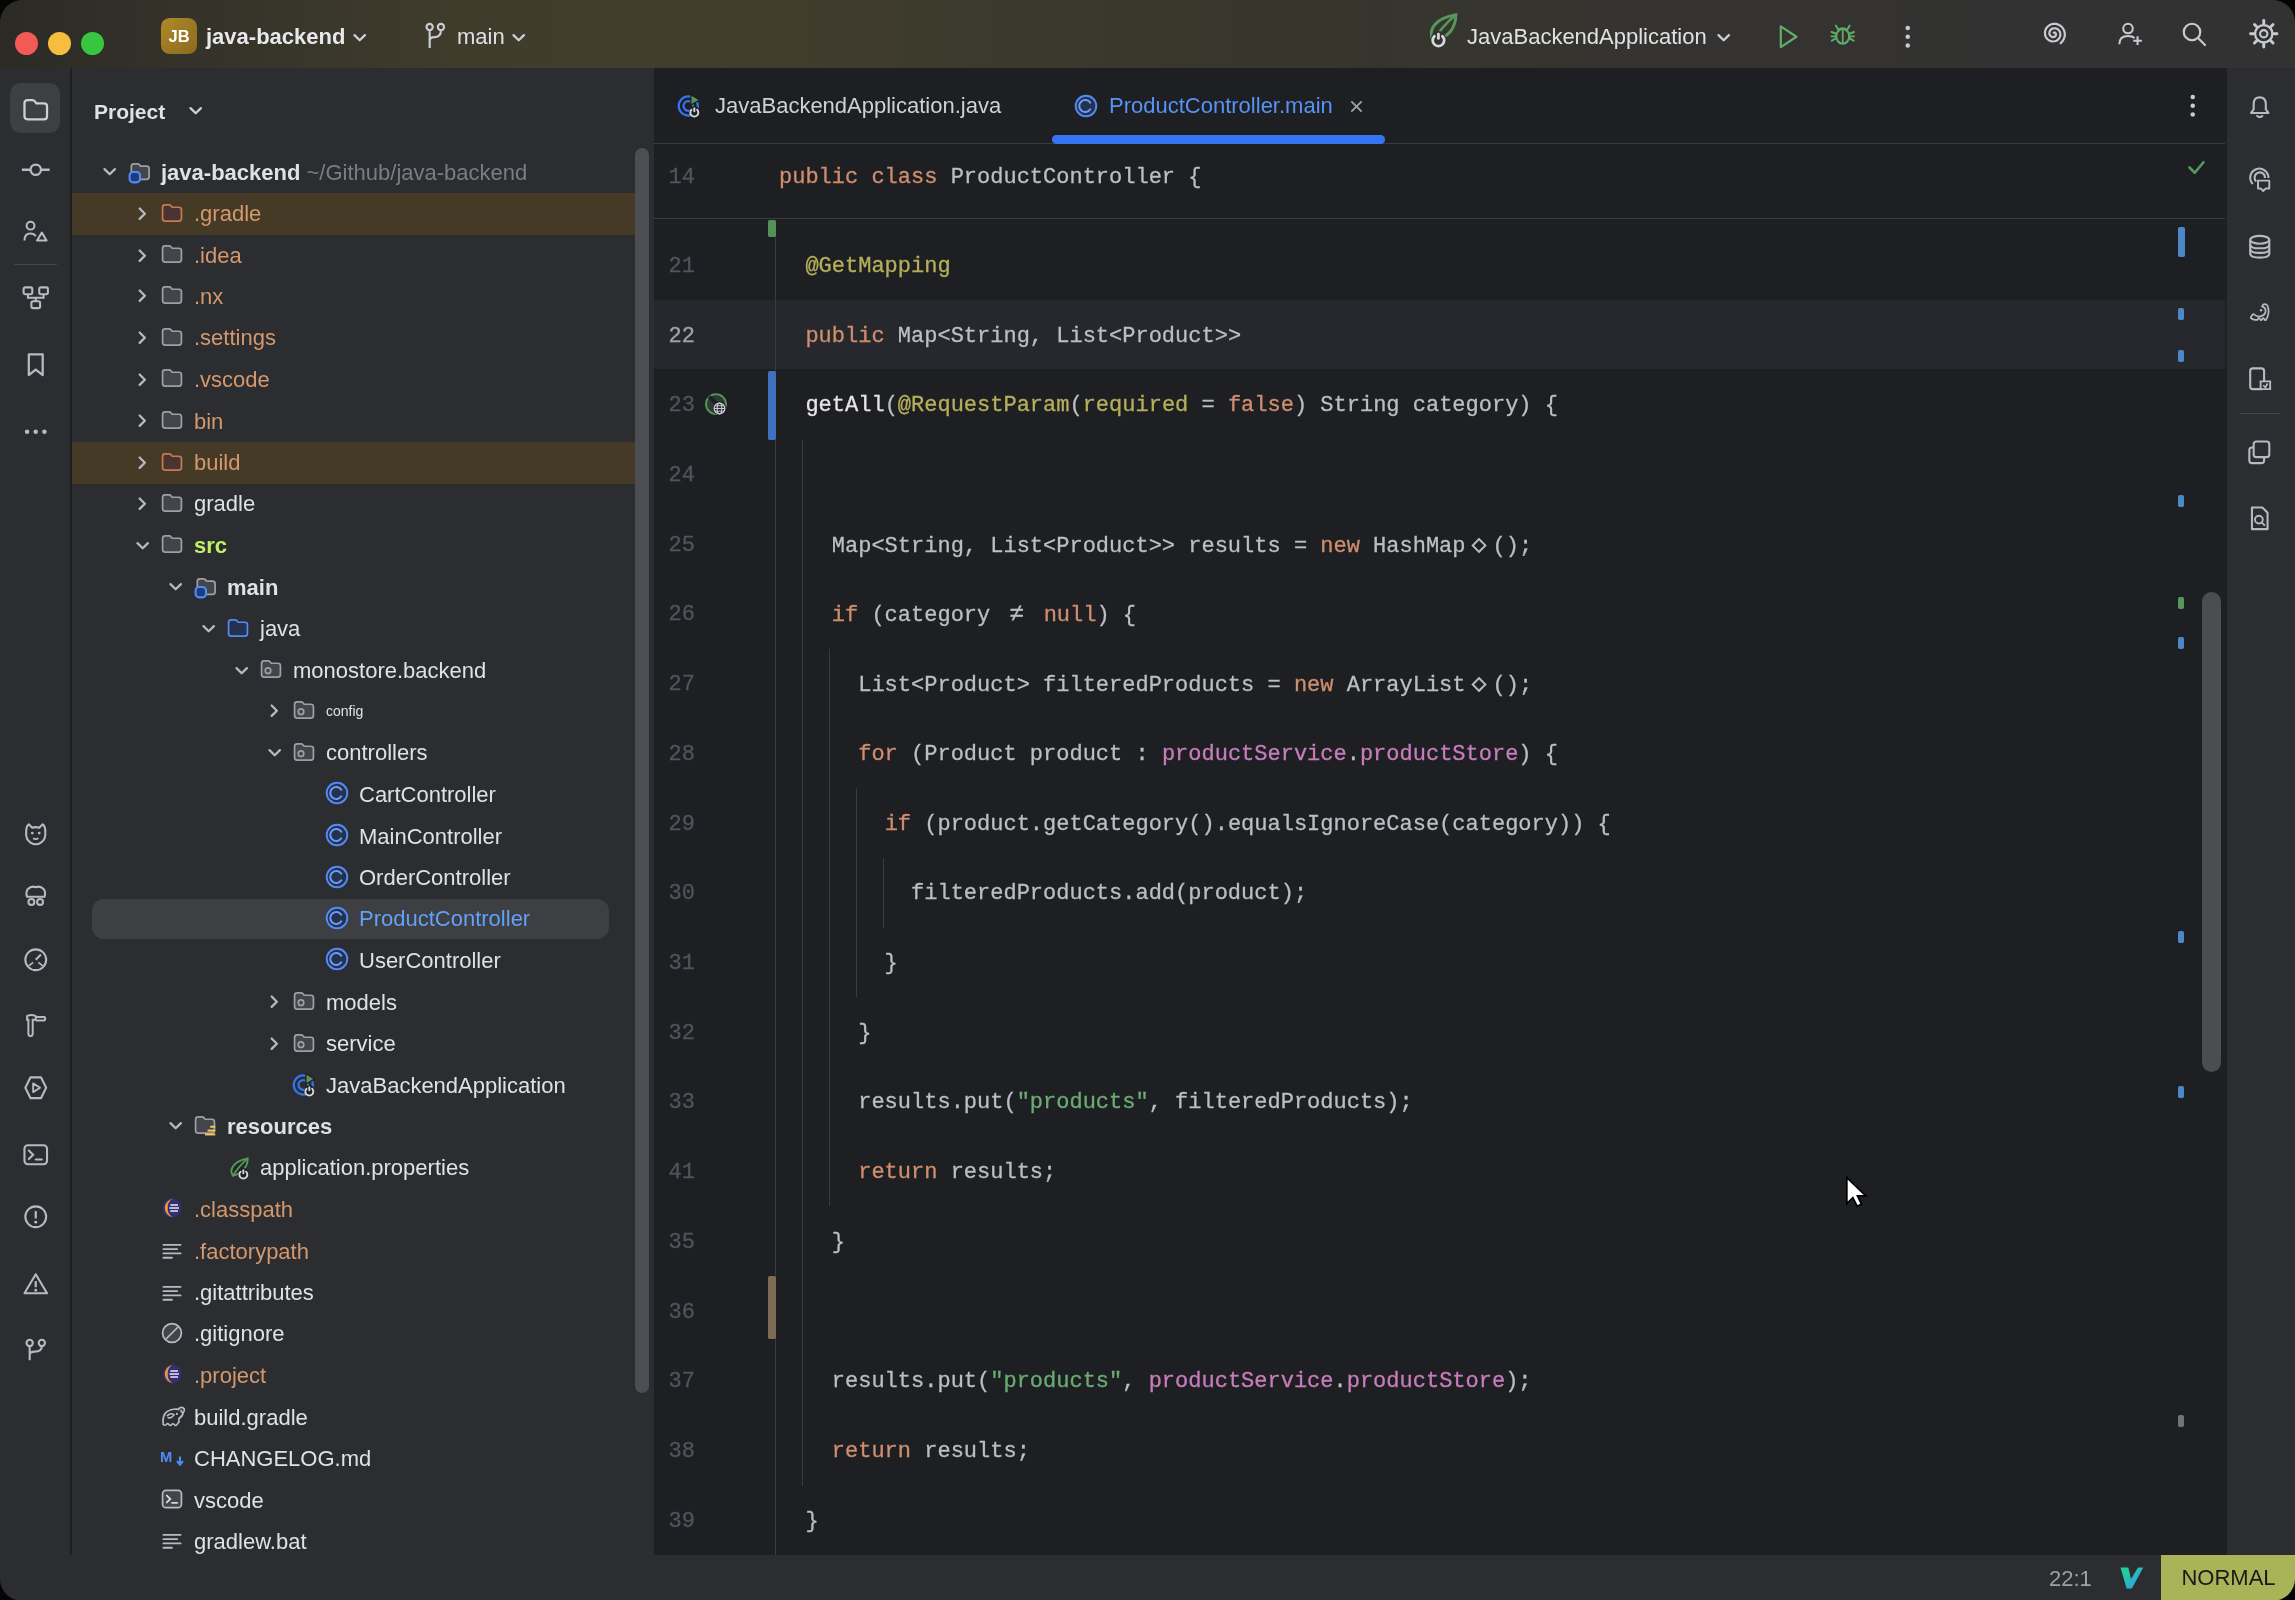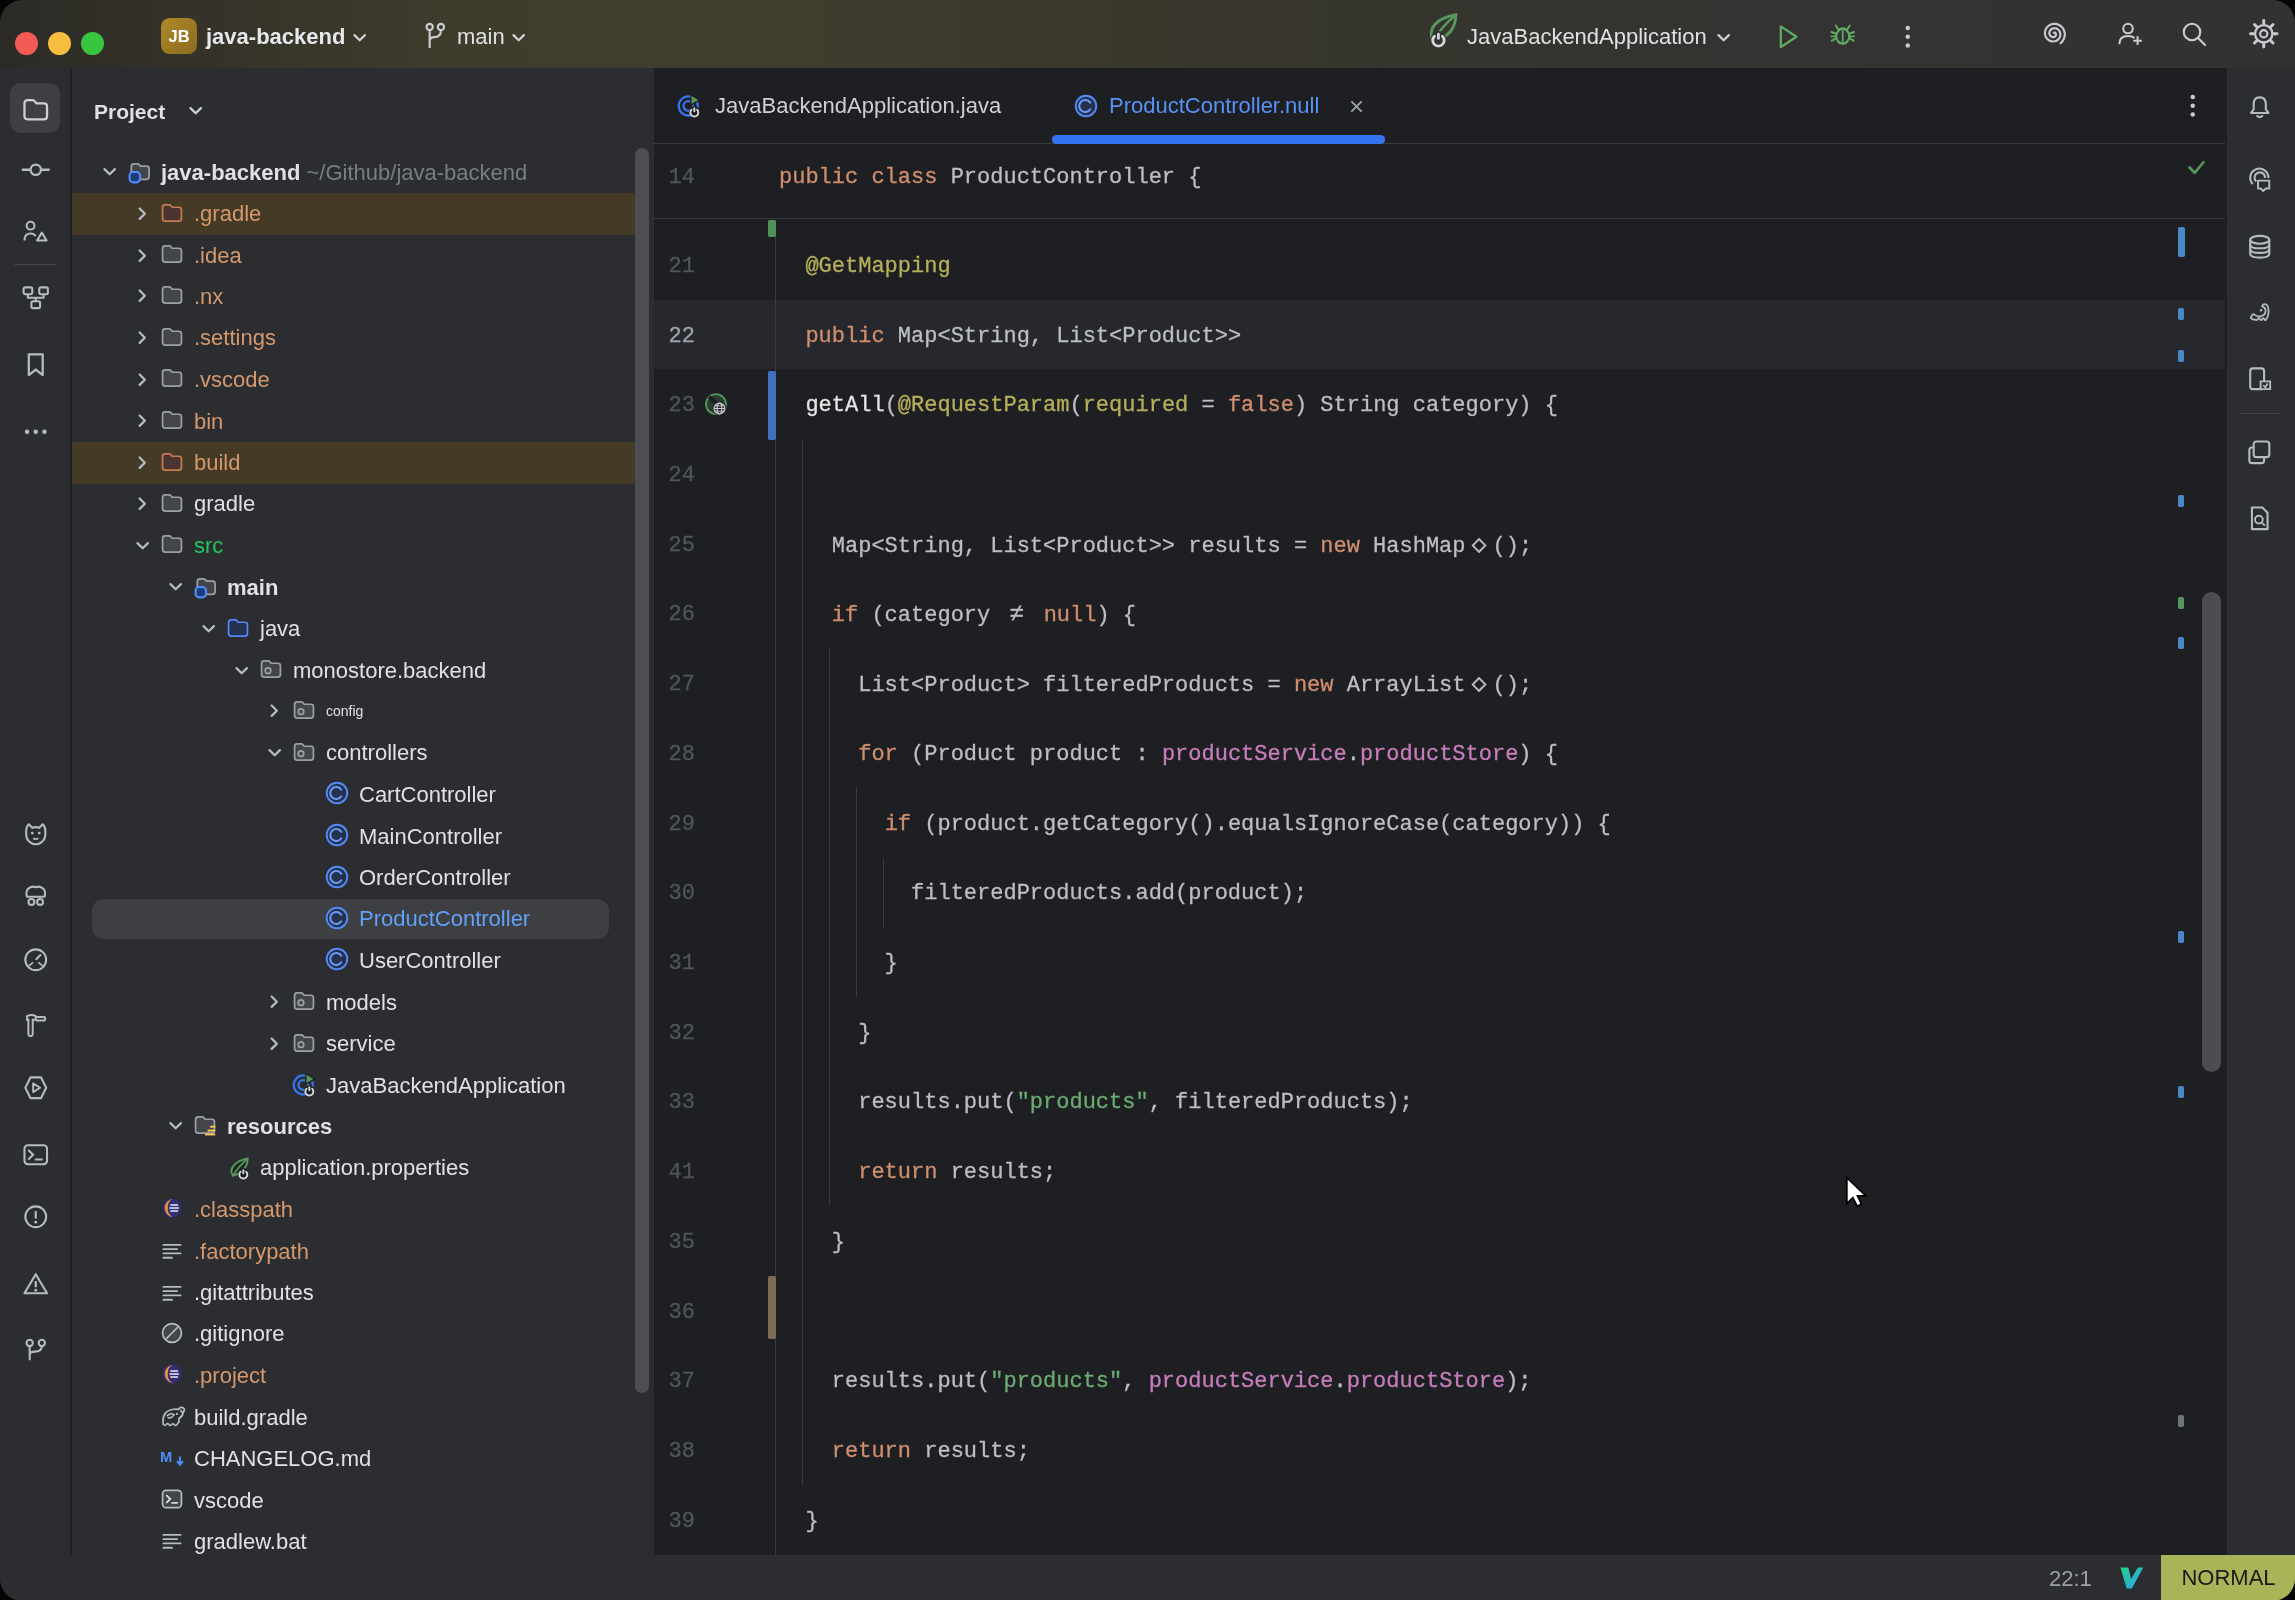--- a/index.html
+++ b/index.html
@@ -324,21 +324,21 @@
 <div style="position:absolute;left:134px;top:537px">
       <svg width="17.4" height="17.4" viewBox="0 0 20 20">
         <path d="M4 7 L10 13 L16 7" fill="none" stroke="#B6BAC2" stroke-width="2.6" stroke-linecap="round" stroke-linejoin="round"></path>
       </svg>
     </div>
 <div style="position:absolute;left:160px;top:532px">
       <svg width="24" height="24" viewBox="0 0 28 28">
         <path d="M3 7.5 Q3 4.5 6 4.5 L10.5 4.5 Q12 4.5 13 5.8 L14.2 7.3 L22 7.3 Q25 7.3 25 10.3 L25 20.5 Q25 23.5 22 23.5 L6 23.5 Q3 23.5 3 20.5 Z" fill="#43454A" stroke="#9DA0A8" stroke-width="2"></path>
       </svg>
     </div>
-<div style="position:absolute;left:194px;top:528px;height:35px;line-height:35px;font-size:22px;font-weight:400;color:#22c55e;white-space:nowrap">src</div>
+<div style="position:absolute;left:194px;top:528px;height:35px;line-height:35px;font-size:22px;font-weight:700;color:#bef264;white-space:nowrap">src</div>
 <div style="position:absolute;left:167px;top:578px">
       <svg width="17.4" height="17.4" viewBox="0 0 20 20">
         <path d="M4 7 L10 13 L16 7" fill="none" stroke="#B6BAC2" stroke-width="2.6" stroke-linecap="round" stroke-linejoin="round"></path>
       </svg>
     </div>
 <div style="position:absolute;left:193px;top:574px">
       <svg width="26" height="26" viewBox="0 0 30 30">
         <path d="M5 8.5 Q5 5.5 8 5.5 L12 5.5 Q13.5 5.5 14.5 6.8 L15.7 8.3 L22.5 8.3 Q25.5 8.3 25.5 11.3 L25.5 20.5 Q25.5 23.5 22.5 23.5 L8 23.5 Q5 23.5 5 20.5 Z" fill="#43454A" stroke="#9DA0A8" stroke-width="2"></path>
         <rect x="3" y="15" width="12" height="12" rx="4" fill="#1E3C78" stroke="#4E8DF7" stroke-width="2.4"></rect>
       </svg>
@@ -592,21 +592,21 @@
         <path d="M16.8 19.2 A4.6 4.6 0 1 0 23.2 19.2" fill="none" stroke="#D5D8DD" stroke-width="2.2" stroke-linecap="round"></path>
       </svg>
     </div>
 <div style="position:absolute;left:715px;top:90px;height:31px;line-height:31px;font-size:22px;color:#CED0D6">JavaBackendApplication.java</div>
 <div style="position:absolute;left:1074px;top:94px">
       <svg width="24" height="24" viewBox="0 0 28 28">
         <circle cx="14" cy="14" r="12" fill="#25324D" stroke="#548AF7" stroke-width="2.2"></circle>
         <path d="M19 10.2 A7 7 0 1 0 19 17.8" fill="none" stroke="#6A9BFA" stroke-width="2.4" stroke-linecap="round"></path>
       </svg>
     </div>
-<div style="position:absolute;left:1109px;top:90px;height:31px;line-height:31px;font-size:22px;color:#5793F5">ProductController.null</div>
+<div style="position:absolute;left:1109px;top:90px;height:31px;line-height:31px;font-size:22px;color:#5793F5">ProductController.main</div>
 <div style="position:absolute;left:1347px;top:97px">
       <svg width="19" height="19" viewBox="0 0 22 22">
         <path d="M5 5 L17 17 M17 5 L5 17" stroke="#9DA0A6" stroke-width="2.2"></path>
       </svg>
     </div>
 <div style="position:absolute;left:1052px;top:135px;width:333px;height:8.7px;border-radius:4.3px;background:#3574F0"></div>
 <div style="position:absolute;left:2178px;top:91px">
       <svg width="29.5" height="29.5" viewBox="0 0 34 34">
         <circle cx="17" cy="7" r="2.6" fill="#C8CBD1"></circle>
         <circle cx="17" cy="17" r="2.6" fill="#C8CBD1"></circle>

